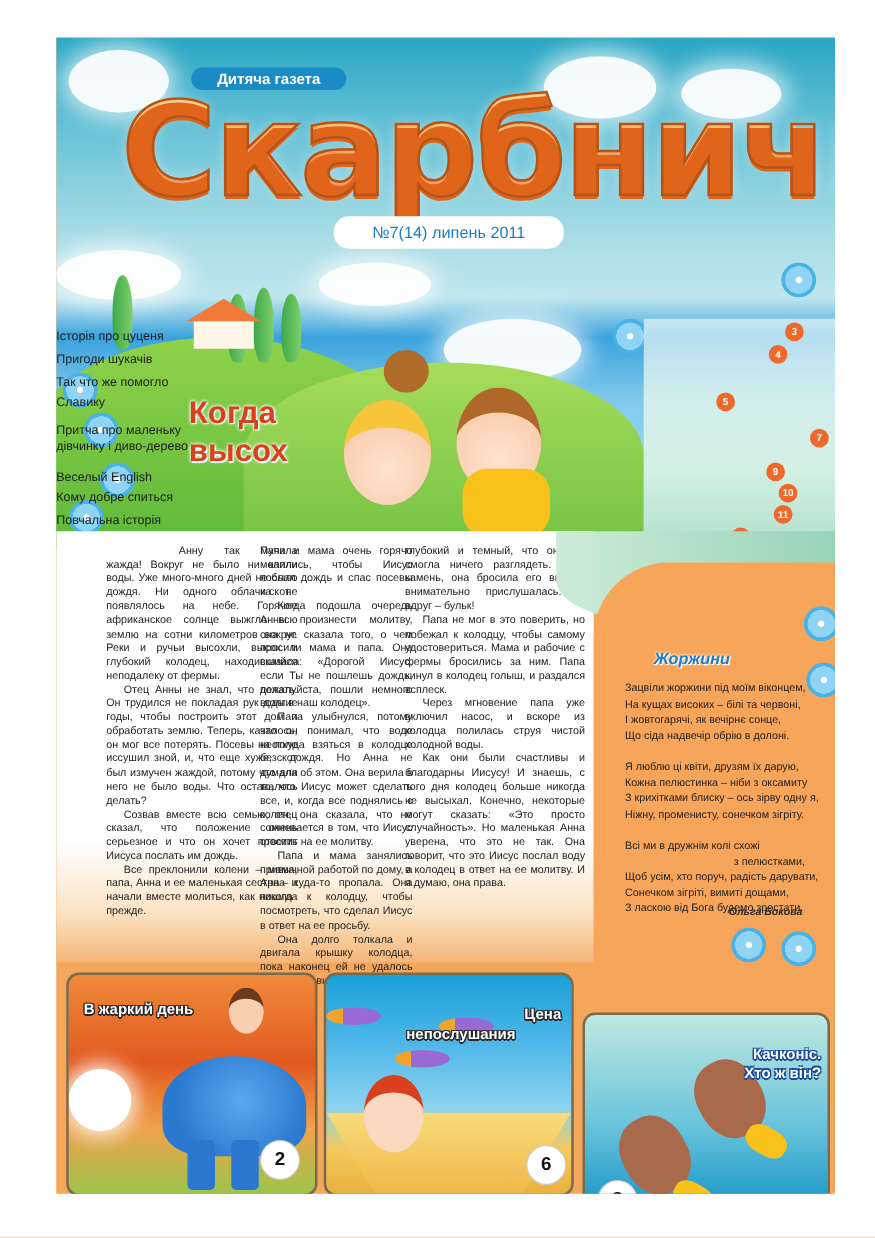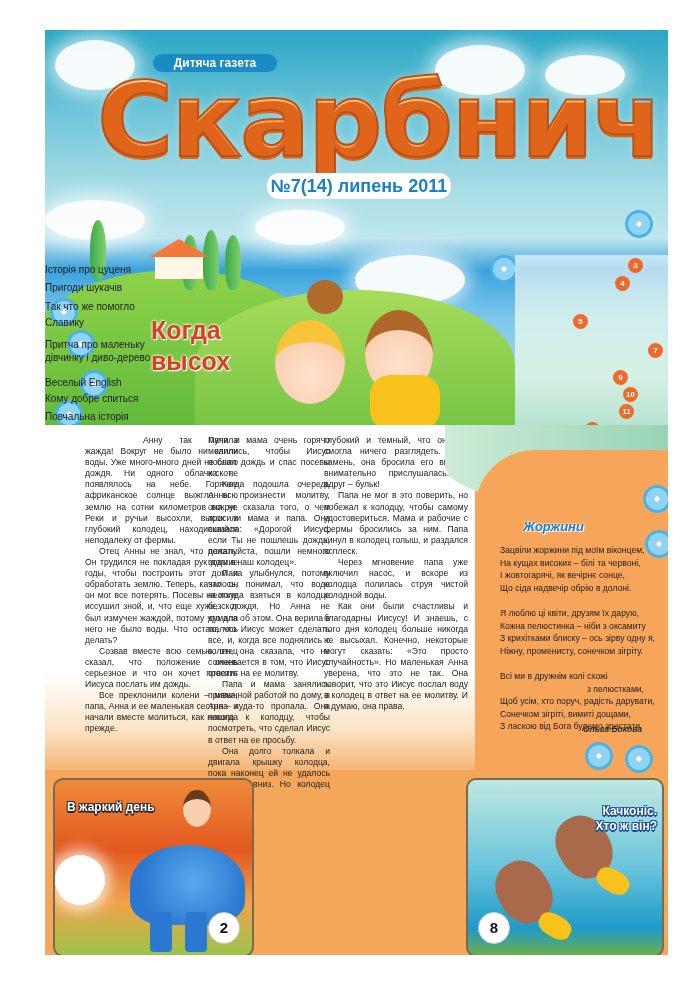--- a/index.html
+++ b/index.html
@@ -45,21 +45,21 @@
     position: absolute; left: 52px; top: 30px; width: 540px; height: 120px;
     font-family: "DejaVu Sans", sans-serif; font-weight: bold; font-size: 104px; line-height: 120px;
     letter-spacing: -2px; color: #f27a1e;
     -webkit-text-stroke: 2px #b4531a;
     text-shadow: 0 3px 0 #e0651a, 0 0 10px rgba(255,255,255,0.4);
     background: linear-gradient(180deg, #ffd08a 0%, #f7982e 45%, #ef6f1a 60%, #f8a040 100%);
     -webkit-background-clip: text; background-clip: text; -webkit-text-fill-color: transparent;
   }
   .issue {
     position: absolute; left: 222px; top: 143px; width: 184px; height: 26px; background: #ffffff;
-    border-radius: 12px; color: #1a7fc4; font-weight: bold; font-size: 18px; line-height: 26px;
+    border-radius: 12px; color: #1a7fc4; font-weight: normal; font-size: 13px; line-height: 26px;
     text-align: center; font-family: "Liberation Sans", sans-serif;
   }
   .kids {
     position: absolute; left: 220px; top: 250px; width: 200px; height: 150px;
   }
   .kid-face {
     position: absolute; border-radius: 50%;
     background: radial-gradient(circle at 50% 55%, #ffe3cf 0%, #f8c9a8 100%);
   }
   .article-title {
@@ -128,21 +128,21 @@
     position: absolute; left: 538px; top: 694px; font-size: 8.5px; font-weight: bold; font-style: italic; color: #2a2a2a;
     font-family: "Liberation Sans", sans-serif;
   }
   
   .card {
     position: absolute; top: 748px; height: 175px; border-radius: 10px; overflow: hidden;
     border: 2px solid #7a6a4e;
   }
   .card1 { left: 8px; width: 197px; background: linear-gradient(180deg, #ef8a3a 0%, #e2581f 40%, #f0a24a 70%, #9cc44a 100%); }
   .card2 { left: 214px; width: 196px; background: linear-gradient(180deg, #1a9fd8 0%, #4cb6e8 30%, #8ad2f0 60%, #f4c95a 80%, #e8b040 100%); }
-  .card3 { left: 421px; width: 194px; background: linear-gradient(180deg, #bfe8e0 0%, #6ac4dc 50%, #1f9ac8 85%, #6cae4a 100%); }
+  .card3 { left: 421px; width: 194px; background: linear-gradient(180deg, #bfe8e0 0%, #6ac4dc 50%, #1f9ac8 85%, #6cae4a 100%); margin-top: 32px; }
   .card-title {
     position: absolute; color: #fff; font-weight: bold; font-size: 12px; line-height: 15px;
     text-shadow: -1px -1px 0 #2a2a2a, 1px -1px 0 #2a2a2a, -1px 1px 0 #2a2a2a, 1px 1px 0 #2a2a2a, 0 2px 0 #2a2a2a;
     font-family: "Liberation Sans", sans-serif;
   }
   .card3 .card-title {
     text-shadow: -1px -1px 0 #1a4a9a, 1px -1px 0 #1a4a9a, -1px 1px 0 #1a4a9a, 1px 1px 0 #1a4a9a, 0 2px 0 #1a4a9a;
   }
   .page-num {
     position: absolute; width: 30px; height: 30px; border-radius: 50%; background: #fff;
@@ -292,20 +292,32 @@
   <div class="card card1">
     <div class="sun"></div>
     <div class="elephant"></div>
     <div class="elephant-leg" style="left:95px;top:132px;"></div>
     <div class="elephant-leg" style="left:130px;top:132px;"></div>
     <div class="boy"></div>
     <div class="card-title" style="left:12px;top:20px;">В жаркий день</div>
     <div class="page-num" style="left:153px;top:132px;">2</div>
   </div>
 
+  <div class="card card2">
+    <div class="fish" style="left:0px;top:26px;"></div>
+    <div class="fish" style="left:90px;top:34px;"></div>
+    <div class="fish" style="left:55px;top:60px;"></div>
+    <div class="boat"></div>
+    <div class="redhead"></div>
+    <div class="card-title" style="left:108px;top:24px;text-align:right;width:80px;">
+      <div>Цена</div>
+    </div>
+    <div class="card-title" style="left:64px;top:40px;">непослушания</div>
+    <div class="page-num" style="left:160px;top:136px;">6</div>
+  </div>
 
   <div class="card card3">
     <div class="platypus" style="left:90px;top:35px;transform:rotate(-30deg);"></div>
     <div class="bill" style="left:128px;top:90px;transform:rotate(30deg);"></div>
     <div class="platypus" style="left:30px;top:80px;transform:rotate(-30deg);"></div>
     <div class="bill" style="left:70px;top:135px;transform:rotate(30deg);"></div>
     <div class="card-title" style="left:103px;top:24px;width:86px;text-align:right;">
       <div>Качконіс.</div>
       <div>Хто ж він?</div>
     </div>

